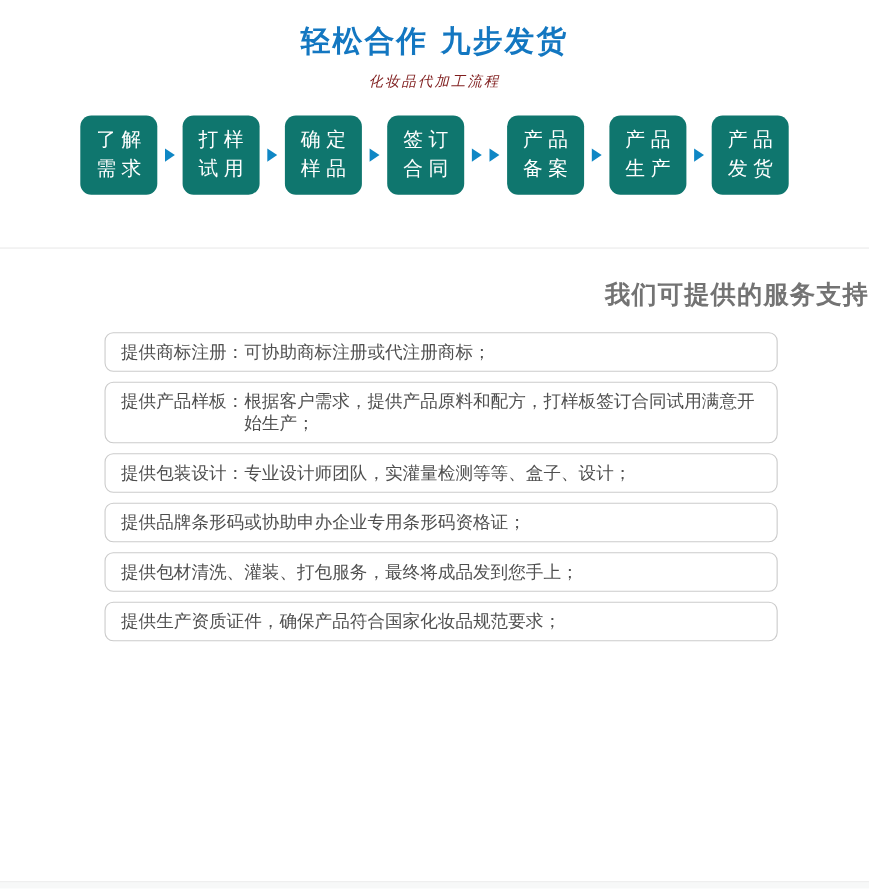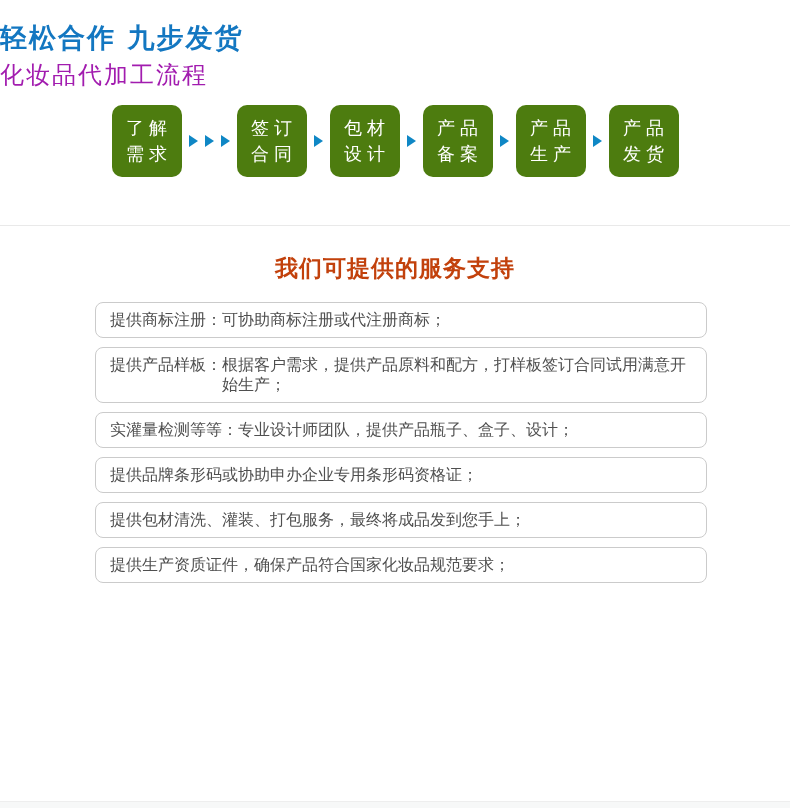--- a/index.html
+++ b/index.html
@@ -4,54 +4,54 @@
 <style>
   html,body { margin:0; padding:0; }
   body {
     width:790px; height:808px;
     background:#ffffff;
     font-family:"DejaVu Sans","Liberation Sans",sans-serif;
   }
   .page { position:relative; width:790px; height:808px; overflow:hidden; background:#ffffff; }
 
   
-  .header { padding-top:22px; }
+  .header { text-align:center; padding-top:22px; }
   .title {
     color:#1377c1; font-size:27px; font-weight:bold;
     letter-spacing:2px; line-height:32px;
   }
   .subtitle {
-    color:#a21caf; font-size:24px; letter-spacing:2px;
-    line-height:24px; margin-top:9px;
+    color:#7f1d1d; font-size:13px; letter-spacing:2px;
+    line-height:24px; margin-top:9px;font-style:italic;
   }
 
   
   .flow {
     display:flex; align-items:center; justify-content:center;
     gap:7px; margin-top:18px; height:72px;
   }
   .step {
-    width:70px; height:72px; background:#4d7c0f; border-radius:10px;
+    width:70px; height:72px; background:#0f766e; border-radius:10px;
     color:#ffffff; display:flex; flex-direction:column;
     align-items:center; justify-content:center;
     font-size:18px; line-height:26px;
   }
   .step span { letter-spacing:5px; margin-right:-5px; display:block; }
   .arrow {
     width:0; height:0;
     border-top:6px solid transparent;
     border-bottom:6px solid transparent;
     border-left:9px solid #0f87c5;
   }
 
   .divider { border-top:1px solid #e9e9e9; margin-top:48px; }
 
   
   .section-title {
-    text-align:center; color:#c2410c; font-size:23px; font-weight:bold;
+    text-align:right; color:#737373; font-size:23px; font-weight:bold;
     letter-spacing:1px; line-height:28px; margin-top:28px;
   }
   .services {
     width:612px; margin:20px 0 0 95px;
     display:flex; flex-direction:column; gap:9px;
     box-sizing:border-box;
   }
   .service {
     border:1px solid #cbcbcb; border-radius:8px;
     padding:7px 14px; box-sizing:border-box;
@@ -75,31 +75,35 @@
     <div class="title">轻松合作 九步发货</div>
     <div class="subtitle">化妆品代加工流程</div>
   </div>
 
   <div class="flow">
     <div class="step">
       <span>了解</span>
       <span>需求</span>
     </div>
     <div class="arrow"></div>
+    <div class="step">
+      <span>打样</span>
+      <span>试用</span>
+    </div>
     <div class="arrow"></div>
+    <div class="step">
+      <span>确定</span>
+      <span>样品</span>
+    </div>
     <div class="arrow"></div>
     <div class="step">
       <span>签订</span>
       <span>合同</span>
     </div>
     <div class="arrow"></div>
-    <div class="step">
-      <span>包材</span>
-      <span>设计</span>
-    </div>
     <div class="arrow"></div>
     <div class="step">
       <span>产品</span>
       <span>备案</span>
     </div>
     <div class="arrow"></div>
     <div class="step">
       <span>产品</span>
       <span>生产</span>
     </div>
@@ -115,21 +119,21 @@
   <div class="section-title">我们可提供的服务支持</div>
 
   <div class="services">
     <div class="service">
       <span class="txt">提供商标注册：可协助商标注册或代注册商标；</span>
     </div>
     <div class="service">
       <span class="txt">提供产品样板：根据客户需求，提供产品原料和配方，打样板签订合同试用满意开始生产；</span>
     </div>
     <div class="service">
-      <span class="txt">实灌量检测等等：专业设计师团队，提供产品瓶子、盒子、设计；</span>
+      <span class="txt">提供包装设计：专业设计师团队，实灌量检测等等、盒子、设计；</span>
     </div>
     <div class="service">
       <span class="txt">提供品牌条形码或协助申办企业专用条形码资格证；</span>
     </div>
     <div class="service">
       <span class="txt">提供包材清洗、灌装、打包服务，最终将成品发到您手上；</span>
     </div>
     <div class="service">
       <span class="txt">提供生产资质证件，确保产品符合国家化妆品规范要求；</span>
     </div>

